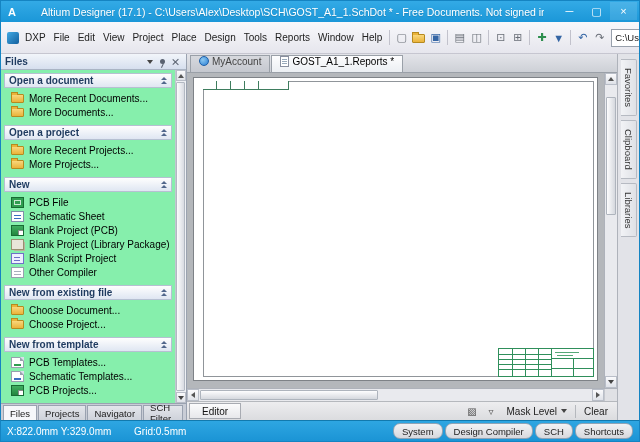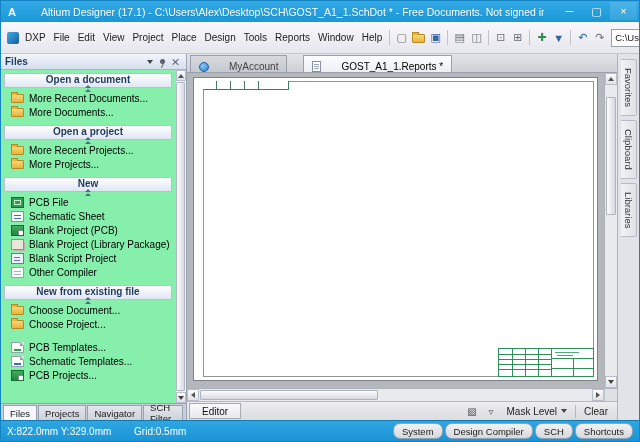--- a/index.html
+++ b/index.html
@@ -40,21 +40,21 @@
 .panel-title{font-weight:bold;font-size:10px;color:#1e3a5f;flex:1;}
 .panel-hbtn{width:13px;height:13px;display:flex;align-items:center;justify-content:center;position:relative;}
 .pin-ic{width:5px;height:5px;border-radius:50%;background:#5a6270;position:relative;}
 .pin-ic::after{content:"";position:absolute;left:2px;top:4px;width:1px;height:5px;background:#5a6270;transform:rotate(25deg);}
 .x-ic{width:8px;height:8px;position:relative;}
 .x-ic::before,.x-ic::after{content:"";position:absolute;left:3.5px;top:0;width:1.4px;height:8px;background:#5a6270;}
 .x-ic::before{transform:rotate(45deg);}.x-ic::after{transform:rotate(-45deg);}
 .panel-body{flex:1;display:flex;min-height:0;}
 .sections{flex:1;padding-top:3px;overflow:hidden;}
 .section{margin:0 3px 6px 3px;}
-.sec-header{height:15px;background:linear-gradient(#fefefe,#dfe6f2);border:1px solid #b6c0d2;display:flex;align-items:center;padding:0 4px;flex-direction:column;}
+.sec-header{height:15px;background:linear-gradient(#fefefe,#dfe6f2);border:1px solid #b6c0d2;display:flex;align-items:center;padding:0 4px;}
 .sec-title{flex:1;font-weight:bold;font-size:10px;color:#1e3a5f;}
 .chev2{display:flex;flex-direction:column;gap:1px;}
 .chev2 i{width:0;height:0;border-left:3px solid transparent;border-right:3px solid transparent;border-bottom:3px solid #51678c;display:block;}
 .sec-items{padding:3px 0 0 7px;}
 .item{height:14px;display:flex;align-items:center;gap:5px;font-size:10px;color:#000;}
 .fi{width:13px;height:11px;border:1px solid #98a0ae;background:#fff;position:relative;flex:0 0 13px;}
 .fi-folder{height:9px;background:linear-gradient(#f9d77c,#eab33a);border-color:#b68a1f;border-radius:1px;}
 .fi-folder::before{content:"";position:absolute;top:-3px;left:-1px;width:5px;height:2px;background:#eab33a;border:1px solid #b68a1f;border-bottom:none;}
 .fi-pcb{background:#2f9e50;border-color:#176b33;}
 .fi-pcb::after{content:"";position:absolute;inset:2px;border:1px solid rgba(255,255,255,.75);}
@@ -73,21 +73,21 @@
 .scroll-btn{width:10px;height:11px;background:linear-gradient(#fafafc,#dfe2e8);border:1px solid #b9bec8;display:flex;align-items:center;justify-content:center;flex:0 0 auto;}
 .vtrack{flex:1;position:relative;}
 .vthumb-p{position:absolute;top:1px;left:0px;right:1px;bottom:1px;background:linear-gradient(90deg,#fdfdfe,#d8dbe2);border:1px solid #b2b8c2;border-radius:1px;}
 .panel-tabs{height:17px;background:#c9cdd6;border-top:1px solid #9aa2b0;display:flex;align-items:flex-end;padding:0 2px;flex:0 0 auto;}
 .ptab{height:15px;padding:0 6px;font-size:9.5px;display:flex;align-items:center;border:1px solid #9aa2b0;border-bottom:none;background:linear-gradient(#e3e6eb,#ced2da);margin-right:1px;color:#222;}
 .ptab.active{background:#f6f7fa;}
 
 
 .main{flex:1;display:flex;flex-direction:column;min-width:0;background:#b7babe;}
 .tabstrip{height:19px;background:linear-gradient(#e3e4e9,#cdd0d6);border-bottom:1px solid #9aa0a8;display:flex;align-items:flex-end;padding-left:3px;flex:0 0 auto;}
-.dtab{height:17px;display:flex;align-items:flex-end;gap:20px;padding:0 8px;font-size:10px;border:1px solid #9aa0a8;border-bottom:none;background:linear-gradient(#d7d9de,#c5c8cf);color:#444;margin-right:16px;}
+.dtab{height:17px;display:flex;align-items:flex-start;gap:3px;padding:0 8px;font-size:10px;border:1px solid #9aa0a8;border-bottom:none;background:linear-gradient(#d7d9de,#c5c8cf);color:#444;margin-right:1px;}
 .dtab.active{background:linear-gradient(#fdfdfe,#eceff3);color:#000;}
 .globe-ic{width:10px;height:10px;border-radius:50%;background:radial-gradient(circle at 35% 35%,#8cc8f0,#2a7fd4);border:1px solid #1c5fa8;flex:0 0 auto;}
 .sheet-ic{width:9px;height:11px;border:1px solid #8a90a0;background:#fff;position:relative;flex:0 0 auto;}
 .sheet-ic::after{content:"";position:absolute;left:1px;right:1px;top:2px;height:1px;background:#9ab;box-shadow:0 2px 0 #9ab,0 4px 0 #9ab;}
 .canvas-row{flex:1;display:flex;min-height:0;}
 .canvas-area{flex:1;position:relative;background:#b4b7bb;}
 .sheet{position:absolute;left:6px;top:4px;right:6px;bottom:7px;background:#fff;border:1px solid #7e8287;}
 .frame-inner{position:absolute;left:9px;top:3px;right:3px;bottom:3px;border:1px solid #90959a;}
 .ztable{position:absolute;left:9px;top:3px;width:86px;height:9px;display:flex;border-right:1px solid #3e7d5e;border-bottom:1px solid #3e7d5e;background:#fff;}
 .ztable div{flex:0 0 14px;border-right:1px solid #3e7d5e;}
@@ -281,20 +281,27 @@
                   <span>Choose Document...</span>
                 </div>
               <div class="item">
                   <span class="fi fi-folder"></span>
                   <span>Choose Project...</span>
                 </div>
             </div>
           </div>
 
           <div class="section">
+            <div class="sec-header">
+              <span class="sec-title">New from template</span>
+              <span class="chev2">
+                  <i></i>
+                  <i></i>
+                </span>
+            </div>
             <div class="sec-items">
               <div class="item">
                   <span class="fi fi-tpl green"></span>
                   <span>PCB Templates...</span>
                 </div>
               <div class="item">
                   <span class="fi fi-tpl blue"></span>
                   <span>Schematic Templates...</span>
                 </div>
               <div class="item">

